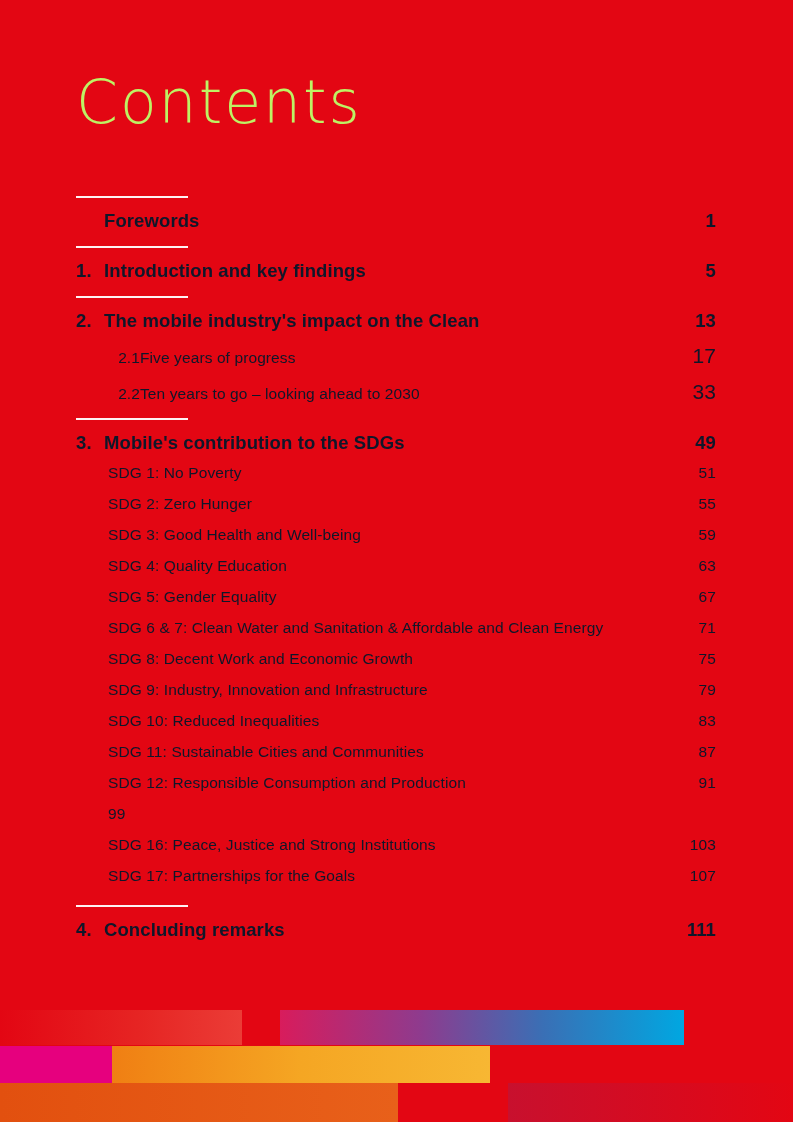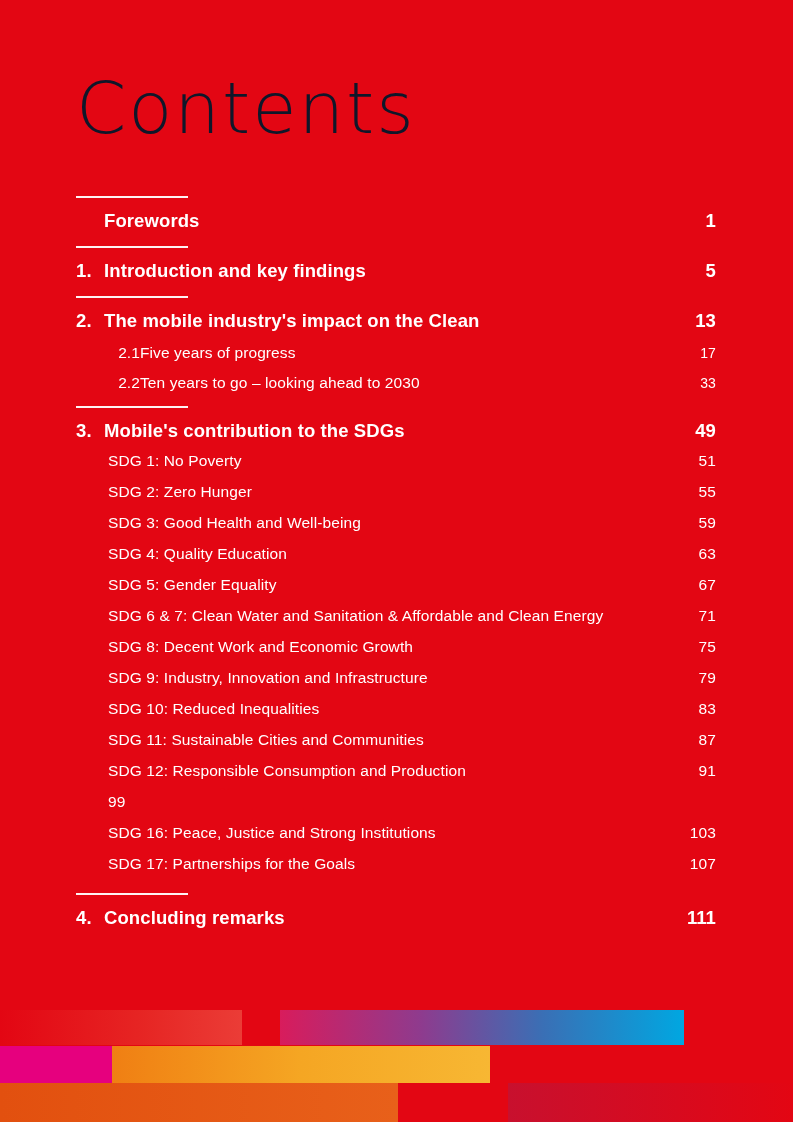--- a/index.html
+++ b/index.html
@@ -18,25 +18,25 @@
   .page {
     position: relative;
     width: 793px;
     height: 1122px;
     overflow: hidden;
   }
   .title {
     position: absolute;
     left: 76px;
     top: 72px;
-    font-size: 72px;
+    font-size: 60px;
     font-weight: 300;
     letter-spacing: 2px;
     line-height: 1;
-    color: #0f172a;
+    color: #bef264;
     font-family: "DejaVu Sans", sans-serif;
     font-stretch: normal;
   }
   .toc {
     position: absolute;
     left: 76px;
     top: 196px;
     width: 640px;
   }
   .rule {
@@ -46,21 +46,21 @@
     opacity: 0.95;
     margin: 0 0 12px 0;
   }
   .rule.sub {
     margin-top: 14px;
   }
   .row {
     display: flex;
     align-items: baseline;
     justify-content: space-between;
-    color: #ffffff;
+    color: #0f172a;
   }
   .row .left {
     display: flex;
     align-items: baseline;
   }
   .row .num {
     width: 28px;
     flex: 0 0 28px;
   }
   .row .page-no {
@@ -86,21 +86,21 @@
     font-weight: normal;
     margin: 12px 0 12px 32px;
     letter-spacing: 0.1px;
   }
   .lvl2 .num {
     width: 32px;
     flex: 0 0 32px;
     text-align: right;
   }
   .lvl2 .page-no {
-    font-size: 14px;
+    font-size: 21px;
   }
 
   
   .lvl3 {
     font-size: 15.5px;
     font-weight: normal;
     margin: 0 0 13px 32px;
     letter-spacing: 0.1px;
   }
   .lvl3 .page-no {

